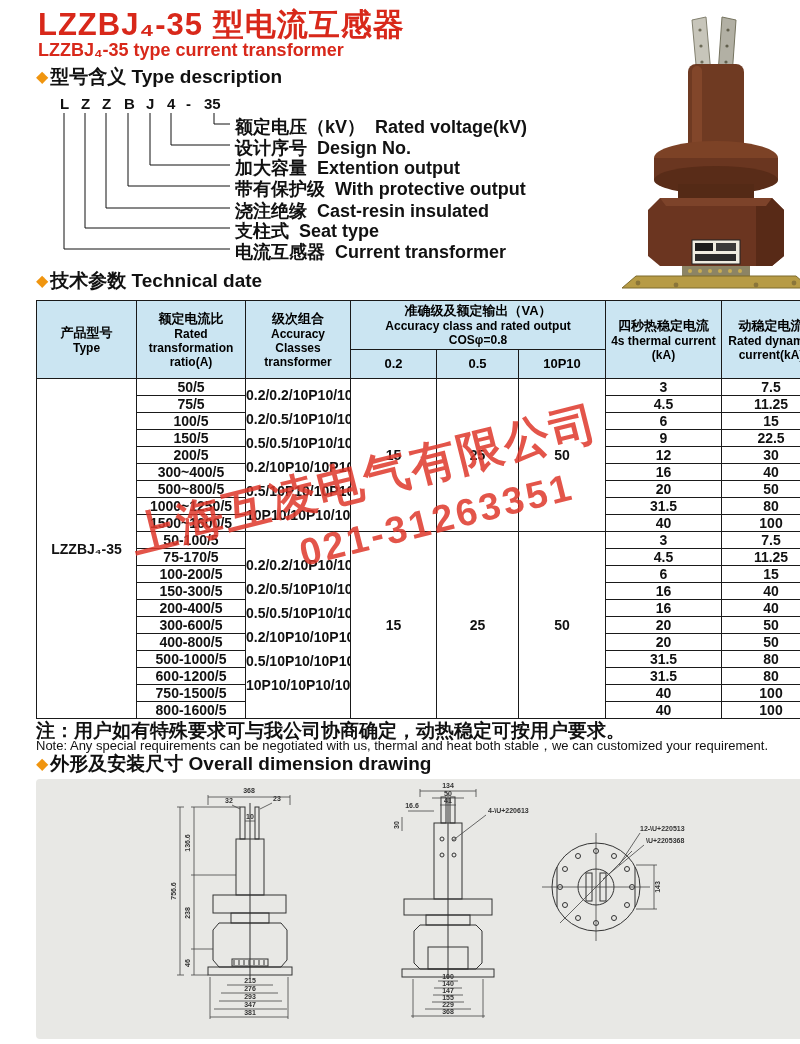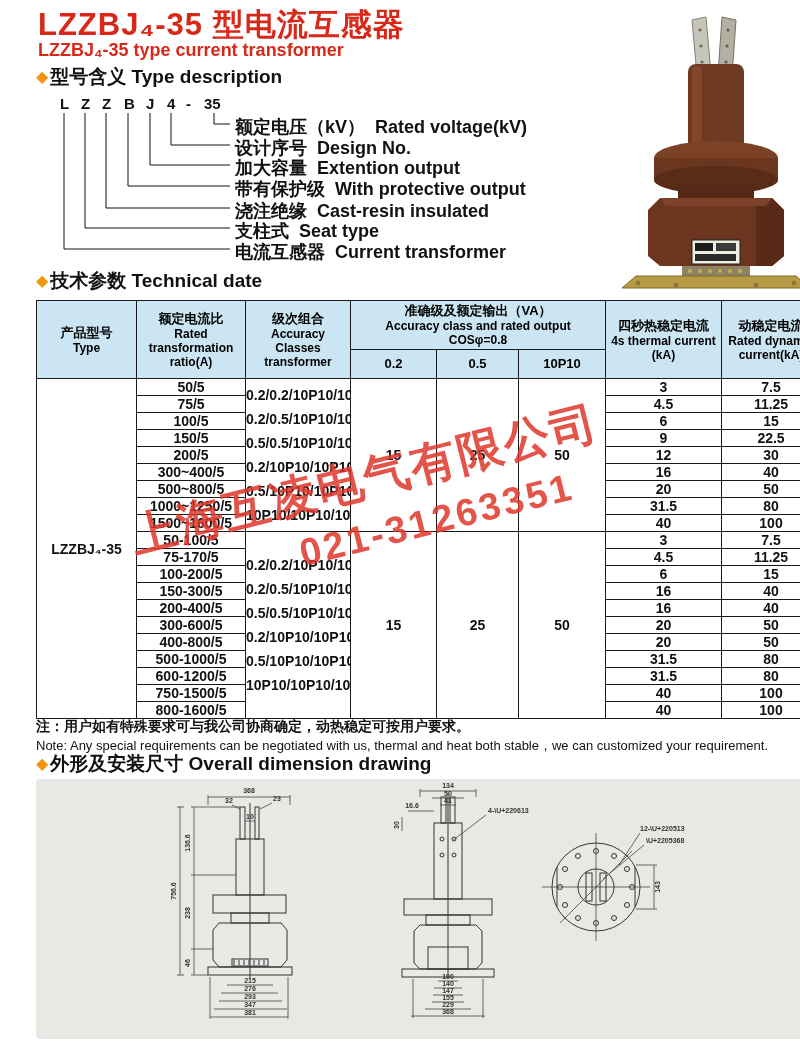--- a/index.html
+++ b/index.html
@@ -27,21 +27,21 @@
   #tech-table thead th{background:#cbe5f2;font-weight:bold;}
   .h-cn{font-size:13px;line-height:16px;}
   .h-en{font-size:12px;line-height:14px;font-weight:bold;}
   #tech-table tbody td{font-size:14px;font-weight:bold;height:16px;line-height:16px;color:#111;}
   td.ratio{font-size:14px;}
   td.combo{font-size:10px;font-weight:bold;}
   td.combo div{line-height:24px;white-space:nowrap;}
   td.type-cell{font-size:15px;font-weight:bold;}
 
   
-  .note-cn{position:absolute;left:8px;top:718px;font-size:14px;font-weight:bold;color:#111;}
+  .note-cn{position:absolute;left:8px;top:718px;font-size:19px;font-weight:bold;color:#111;}
   .note-en{position:absolute;left:8px;top:737px;font-size:13px;font-weight:normal;color:#111;}
 
   
   .watermark{position:absolute;left:96px;top:508px;transform:rotate(-14deg);transform-origin:0 0;color:#df382b;opacity:.85;pointer-events:none;}
   .wm1{font-size:46px;font-weight:bold;letter-spacing:2px;white-space:nowrap;}
   .wm2{font-size:38px;font-weight:bold;margin-left:160px;margin-top:4px;letter-spacing:3px;white-space:nowrap;}
 
   
   .draw-box{position:absolute;left:8px;top:779px;width:784px;height:260px;background:#e8e8e5;border-radius:4px;}
   .dim{font-size:7px;fill:#333;font-weight:bold;}

